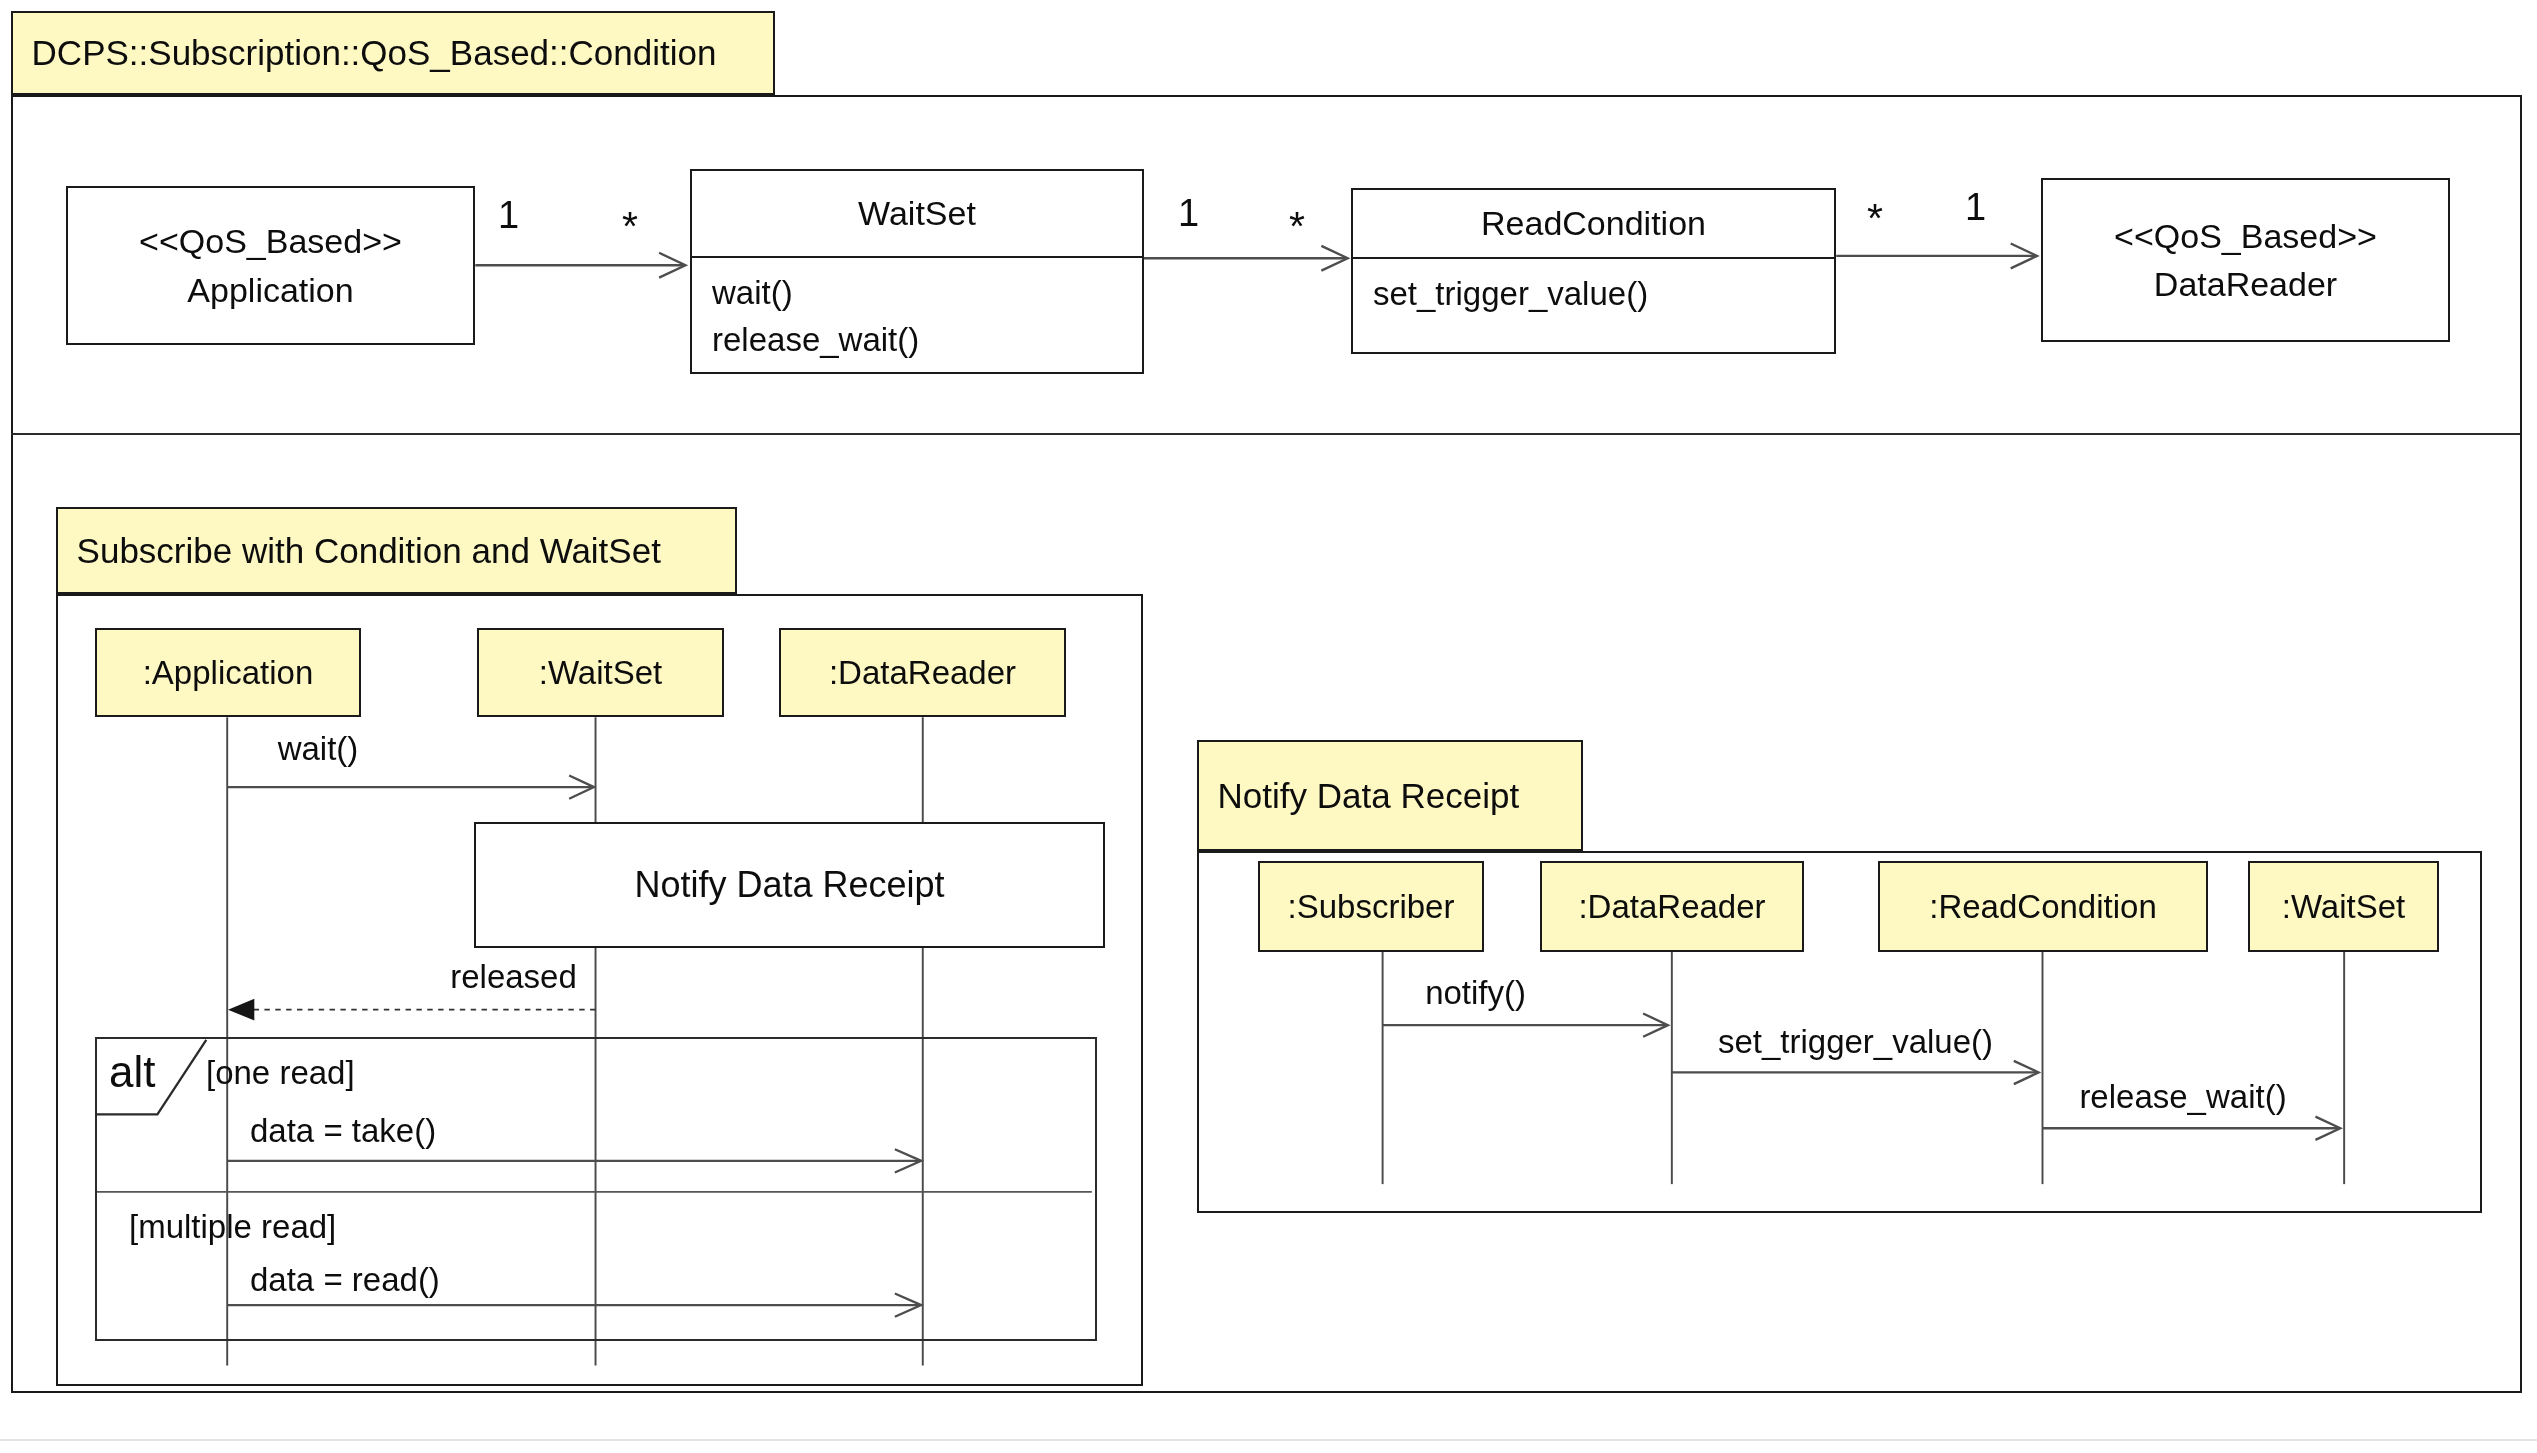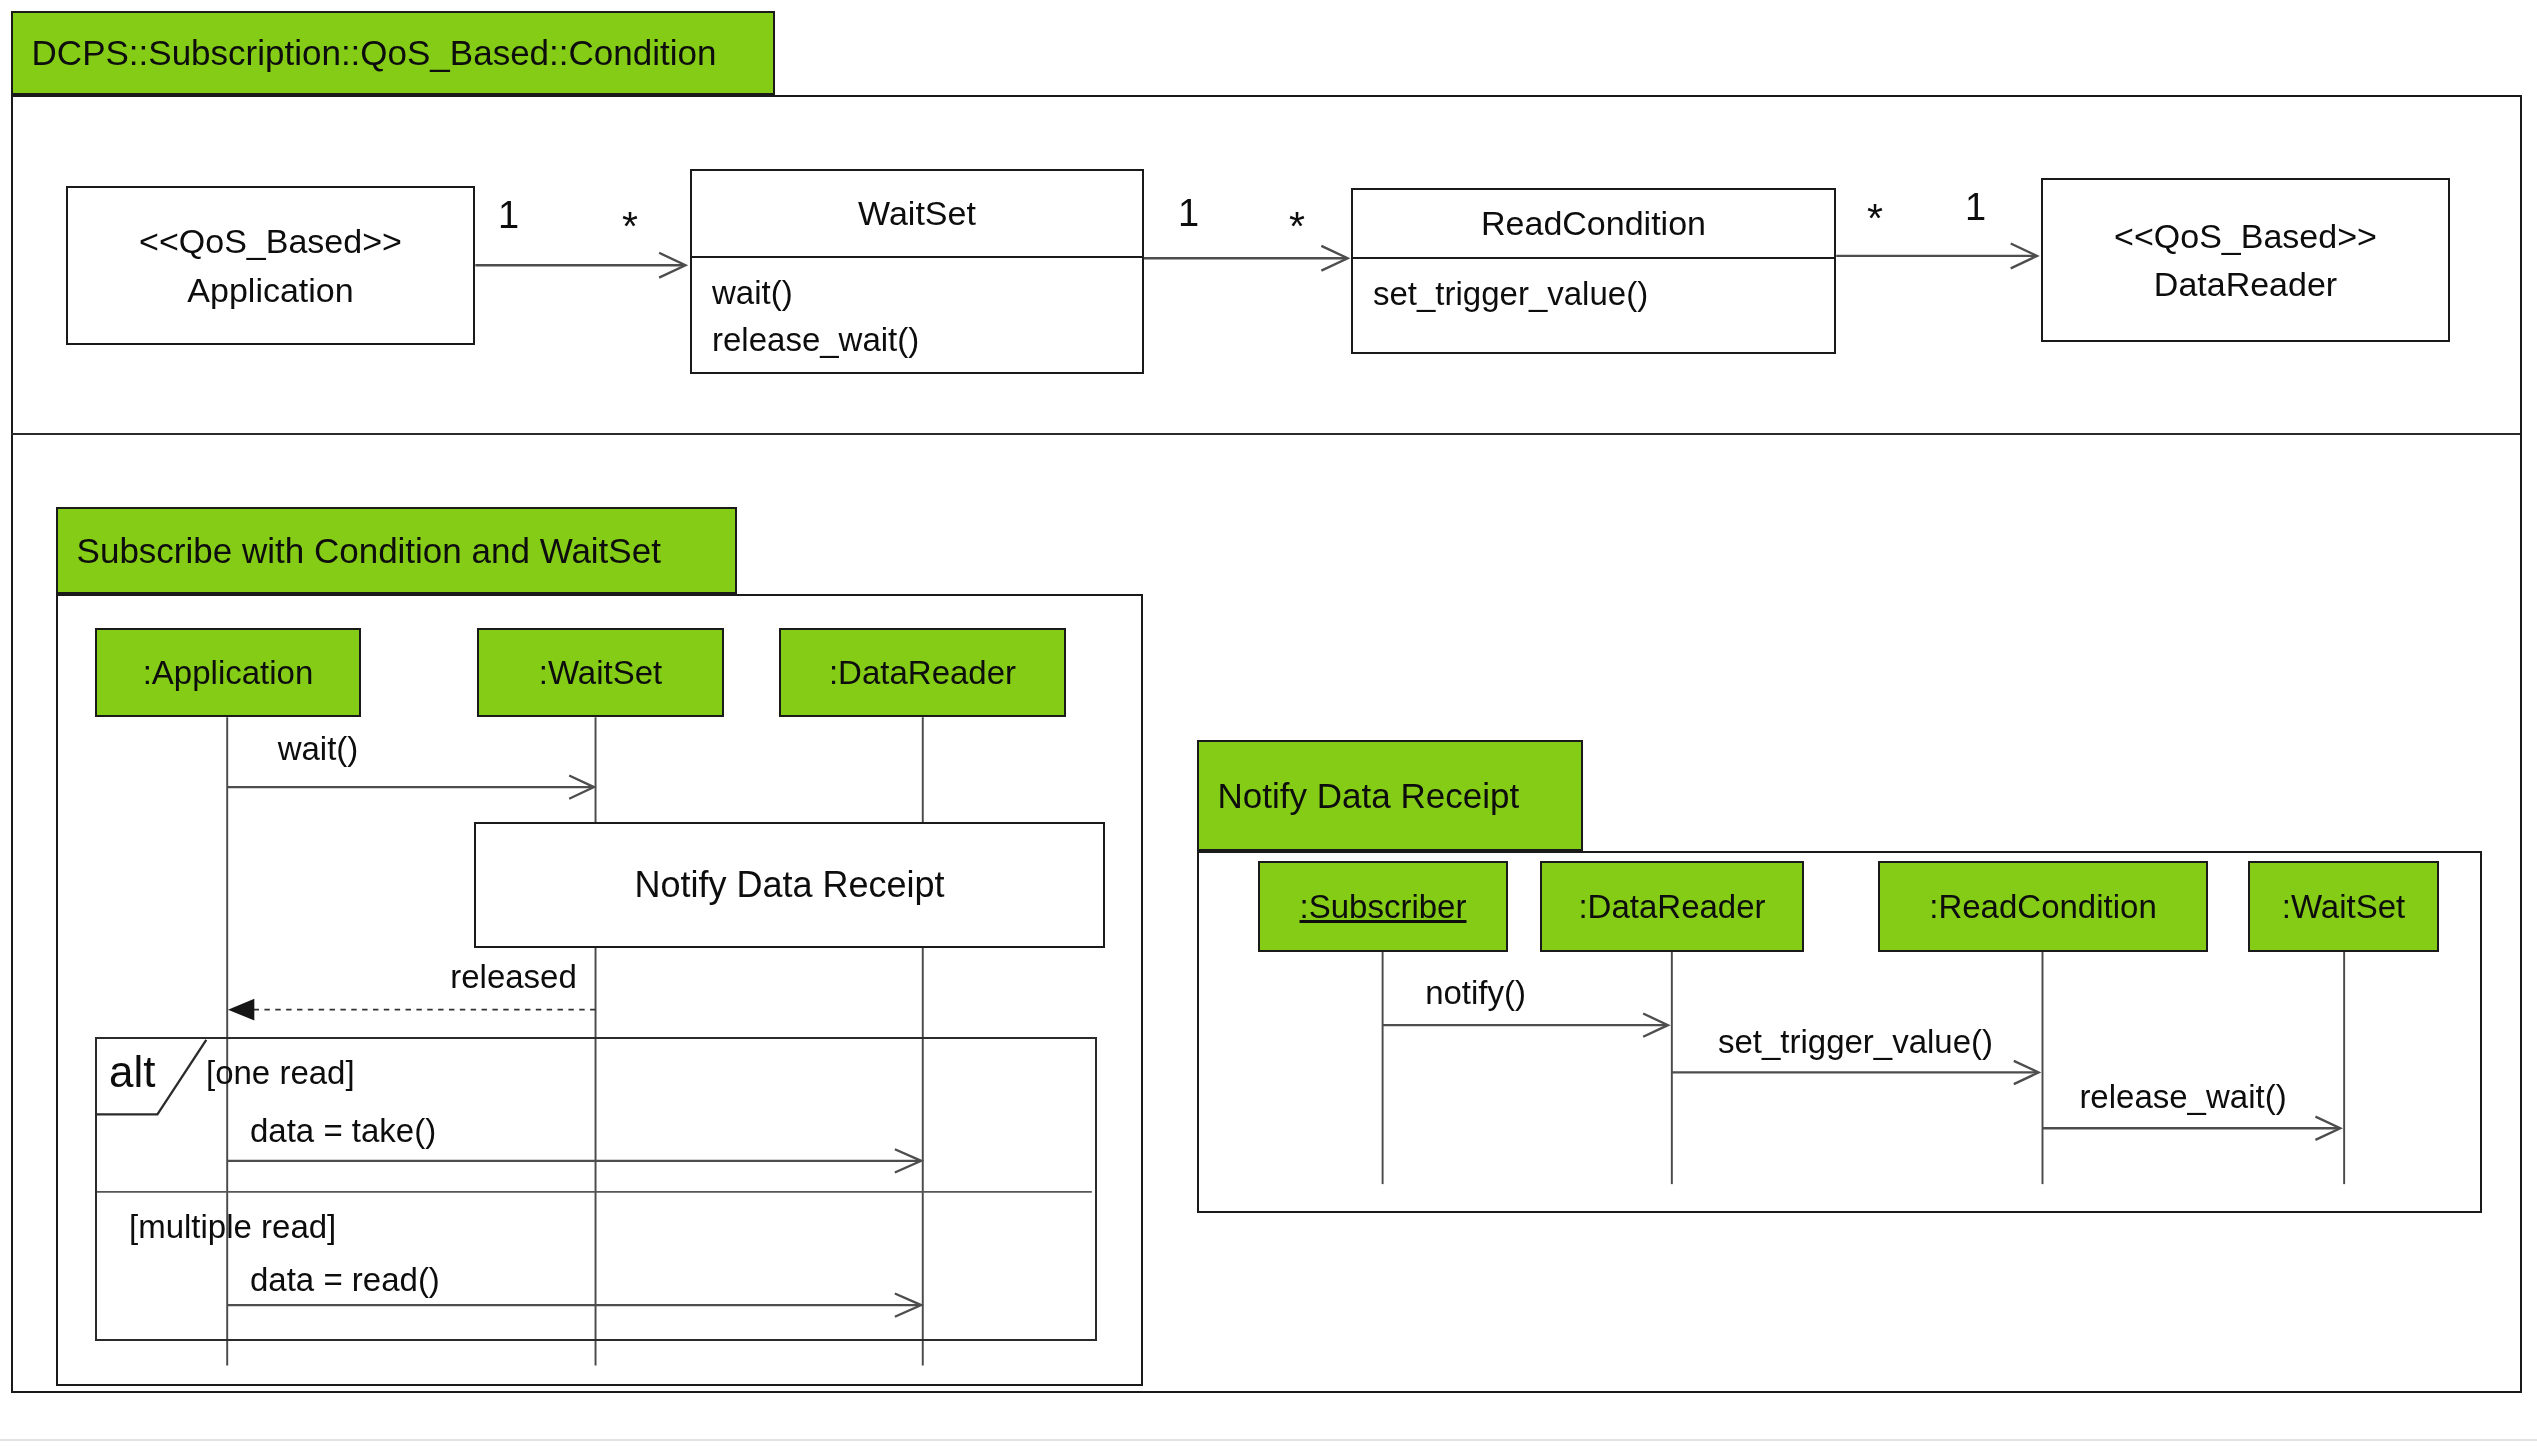--- a/index.html
+++ b/index.html
@@ -1,20 +1,20 @@
 <!DOCTYPE html>
 <html style="font-size:12.4px"><head>
 <meta charset="utf-8">
 <style>
   html,body{margin:0;padding:0;background:#ffffff;}
   .page{position:relative;width:2538px;height:1454px;background:#ffffff;overflow:hidden;
         font-family:"Liberation Sans",sans-serif;color:#0d0d0d;}
   .abs{position:absolute;}
   .frame{position:absolute;border:2.3px solid #1a1a1a;background:transparent;}
-  .whitebox{position:absolute;border:2.3px solid #1a1a1a;background:#84cc16;box-sizing:border-box;text-align:right;}
+  .whitebox{position:absolute;border:2.3px solid #1a1a1a;background:#fef9c3;box-sizing:border-box;text-align:right;}
   .titlebox{display:flex;align-items:center;padding-left:18.6px;font-size:35px;}
   .head{display:flex;align-items:center;justify-content:center;font-size:33px;}
   .cls{position:absolute;border:2.3px solid #1a1a1a;background:#ffffff;box-sizing:border-box;
        display:flex;flex-direction:column;}
   .cls .hdr{display:flex;flex-direction:column;align-items:center;justify-content:center;
             font-size:34px;line-height:1.42;}
   .cls .ops{border-top:2.3px solid #1a1a1a;padding:12.4px 0 0 20px;font-size:33px;line-height:1.42;}
   .lbl{position:absolute;font-size:33px;white-space:nowrap;z-index:6;}
   .ctr{text-align:center;}
   .mult{position:absolute;font-size:38px;z-index:6;}
@@ -168,21 +168,21 @@
     <span>:WaitSet</span>
   </div>
   <div class="whitebox head z5" style="left:779px;top:628px;width:287px;height:89px;">
     <span>:DataReader</span>
   </div>
 
   <div class="refbox" style="left:474px;top:822px;width:627px;height:122px;">
     <span>Notify Data Receipt</span>
   </div>
 
-  <div class="whitebox head z5" style="left:1258px;top:861px;width:250px;height:91px;text-decoration:underline;">
+  <div class="whitebox head z5" style="left:1258px;top:861px;width:226px;height:91px;">
     <span>:Subscriber</span>
   </div>
   <div class="whitebox head z5" style="left:1540px;top:861px;width:264px;height:91px;">
     <span>:DataReader</span>
   </div>
   <div class="whitebox head z5" style="left:1878px;top:861px;width:330px;height:91px;">
     <span>:ReadCondition</span>
   </div>
   <div class="whitebox head z5" style="left:2248px;top:861px;width:191px;height:91px;">
     <span>:WaitSet</span>

